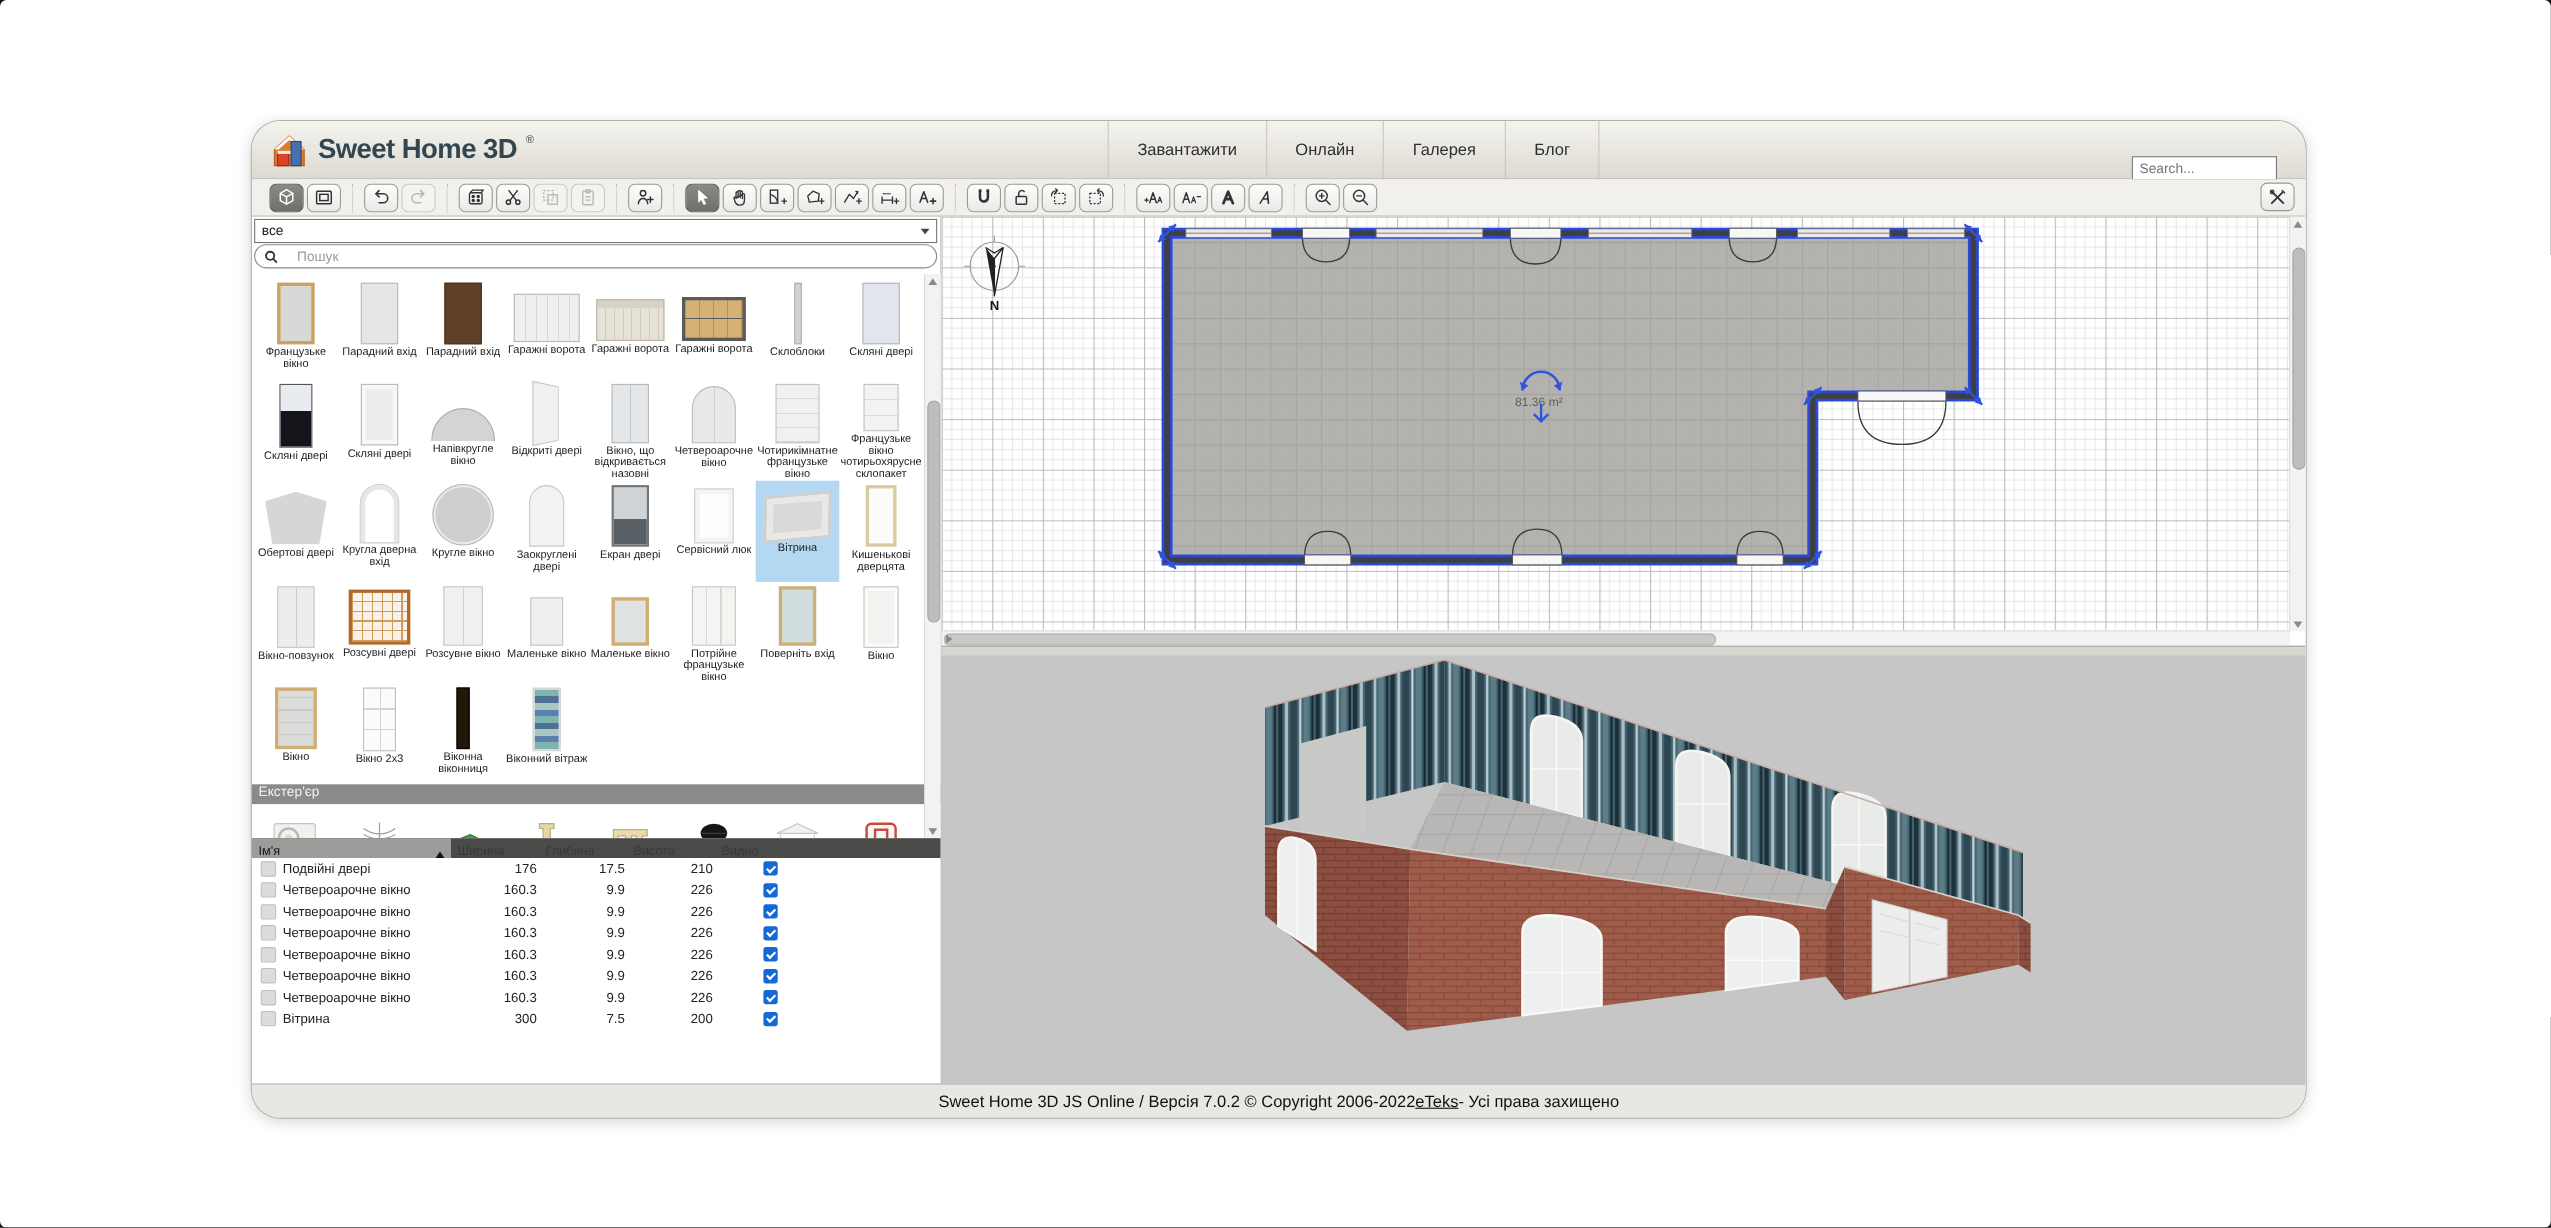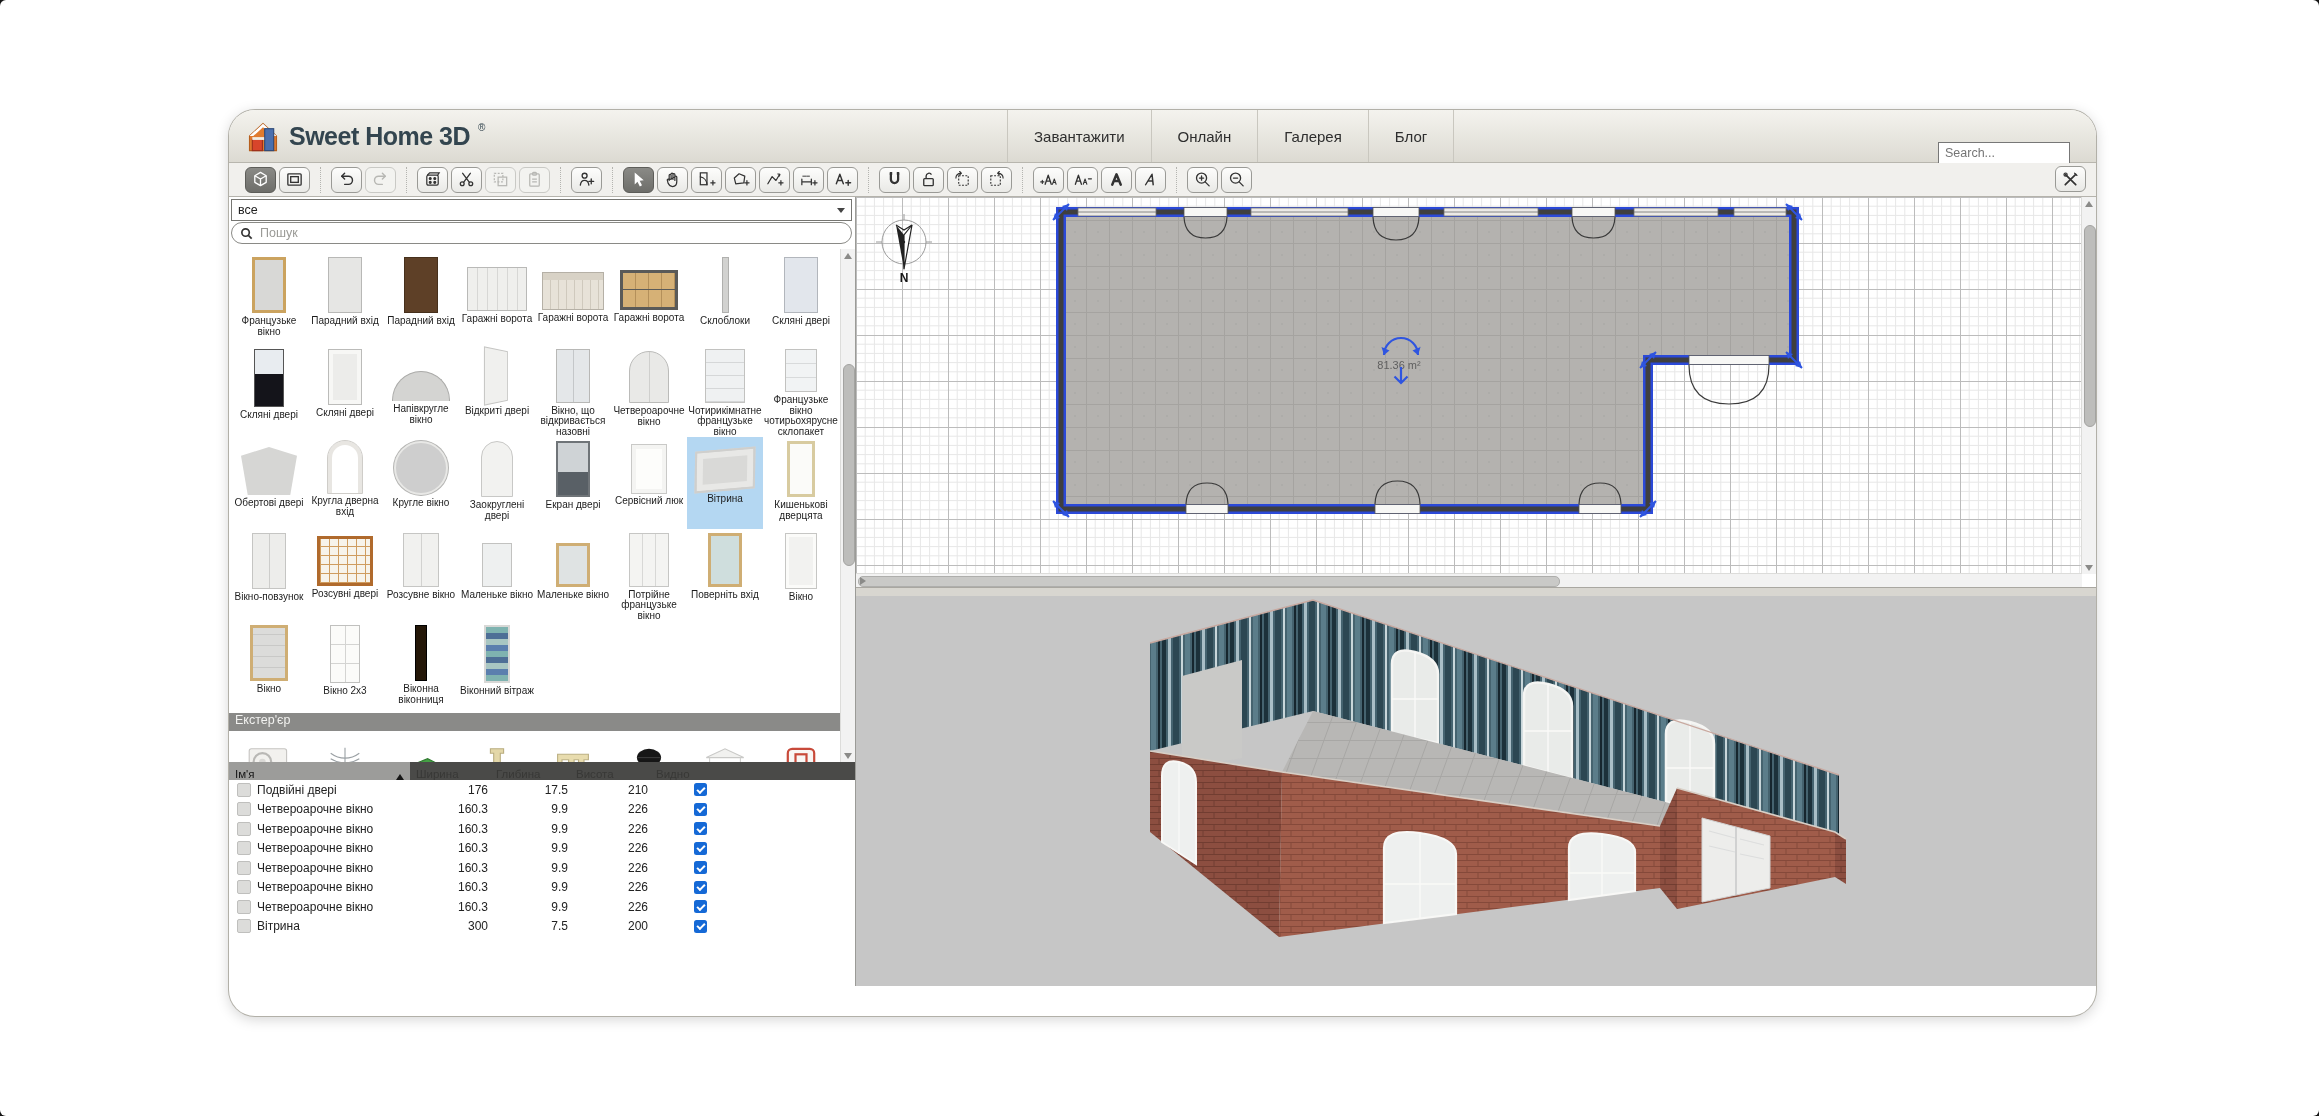--- a/index.html
+++ b/index.html
@@ -30,21 +30,21 @@
   .tb svg{width:19px;height:19px;}
   .tb.sel{background:linear-gradient(#8a8a86,#6e6e6a);color:#fff;border-color:#5d5d59;}
   .tb.dis{color:#b7b7b3;border-color:#c9c9c5;background:#f3f3f0;}
   .tb.right-tools{position:absolute;right:10px;top:3px;}
   
   .lpanel{position:absolute;left:0;top:87px;width:627px;bottom:30px;background:#fff;border-right:1px solid #9b9b97;box-sizing:border-box;}
   .cat-select{position:absolute;left:2px;top:2px;right:3px;height:20px;border:1px solid #767672;background:#fff;
               font-size:12.5px;color:#222;display:flex;align-items:center;padding:0 6px;cursor:pointer;}
   .cat-select .chev{margin-left:auto;width:0;height:0;border-left:4.5px solid transparent;border-right:4.5px solid transparent;border-top:5.5px solid #444;}
   .cat-search{position:absolute;left:2px;top:25px;right:3px;height:22px;border:1px solid #8a8a86;border-radius:12px;
-              background:#fff;display:flex;align-items:center;padding:0 8px;gap:5px;box-sizing:border-box;}
+              background:#fff;display:flex;align-items:center;padding:0 8px;gap:15px;box-sizing:border-box;}
   .cat-search input{border:none;outline:none;flex:1;font-size:12.5px;font-family:inherit;color:#333;background:transparent;}
   .cat-search input::placeholder{color:#9a9a96;}
   .catalog{position:absolute;left:0;top:52px;right:0;height:513px;background:#fff;overflow:hidden;}
   .cat-grid{display:grid;grid-template-columns:repeat(8,76px);grid-auto-rows:92px;padding:4px 0 0 2px;}
   .citem{display:flex;flex-direction:column;align-items:center;cursor:pointer;padding-top:2px;}
   .citem.selected{background:#b4d7f2;}
   .clabel{font-size:10px;line-height:10.5px;text-align:center;color:#1c1c1c;margin-top:3px;max-width:74px;}
   .th{margin-top:2px;box-sizing:border-box;}
   .t-tanframe{width:34px;height:56px;border:3px solid #cba35f;background:#d8d8d6;}
   .t-door{width:34px;height:56px;background:#e6e6e4;border:1px solid #b8b8b6;}
@@ -856,16 +856,21 @@
               <path d="M564,237 V322 M528,288h72 M746,238 V300 M713,277h66"></path>
             </g>
 
             <path d="M294,155 426,176 804,230 M821,192 979,236 990,243" stroke="#d8cfc6" stroke-width="1.6" fill="none"></path>
             <path d="M294,47 457,4 983,179" stroke="#c9a9a0" stroke-width="1.4" fill="none"></path>
           </g>
         </svg>
       </div>
     </div>
 
+    <div class="ftr">
+      <span>Sweet Home 3D JS Online / Версія 7.0.2 © Copyright 2006-2022 </span>
+      <a>eTeks</a>
+      <span> - Усі права захищено</span>
+    </div>
 
   </div>
  </div>
 </div>
 
 </body></html>

